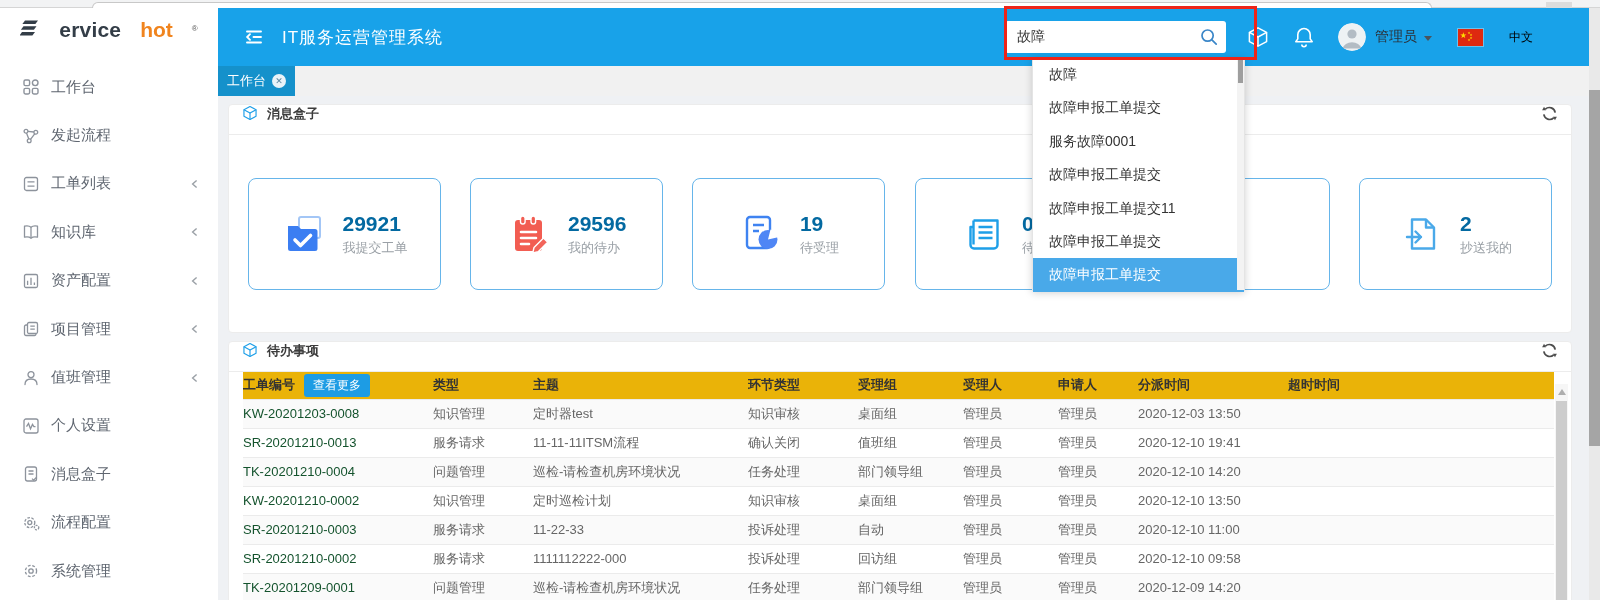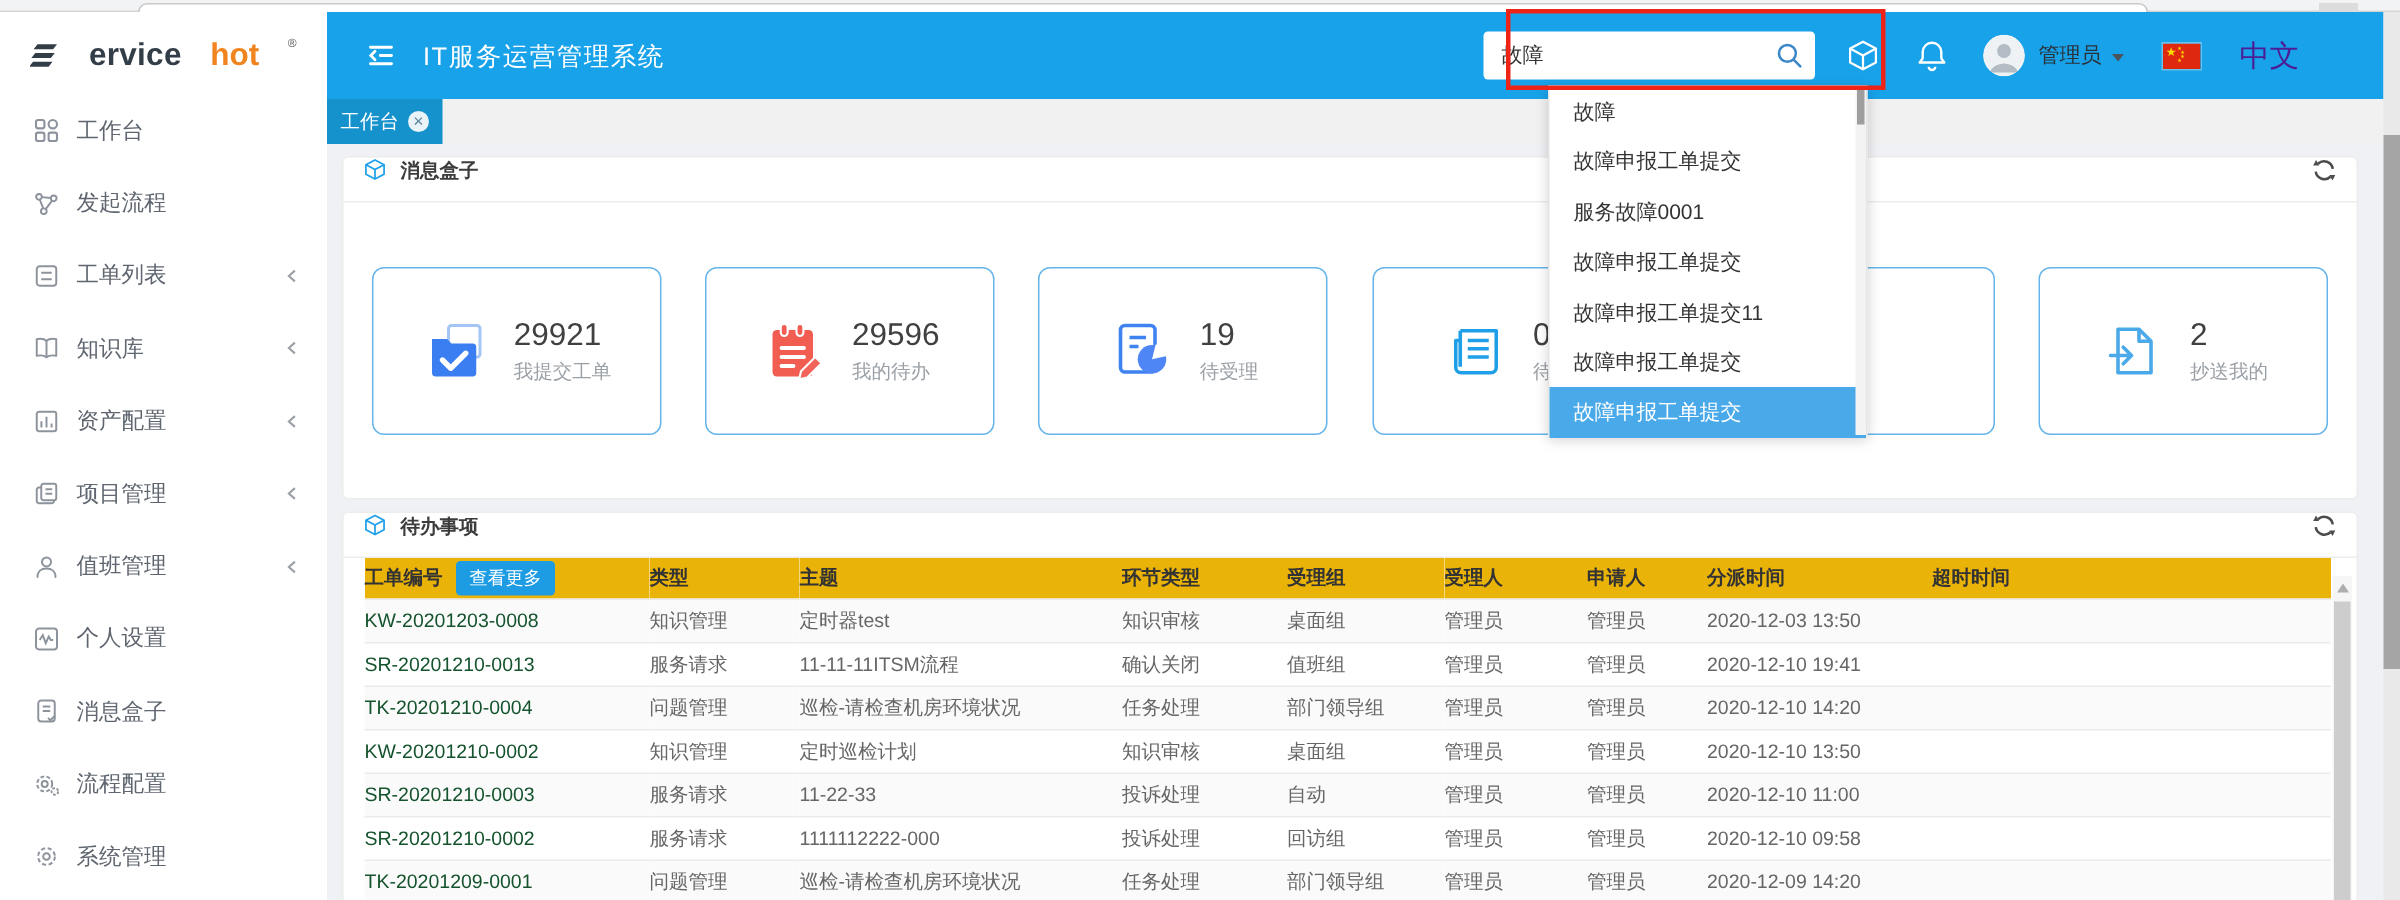--- a/index.html
+++ b/index.html
@@ -7,21 +7,21 @@
   body { font-family:"Liberation Sans","DejaVu Sans",sans-serif; background:#eff1f4; position:relative; color:#333; }
   svg { display:block; }
 
   
   .browser-strip { position:absolute; left:0; top:0; width:1600px; height:8px; background:#f2f3f4; border-bottom:1px solid #d5d5d5; z-index:3; }
   .browser-strip .addr { position:absolute; left:92px; top:2px; width:1340px; height:6px; background:#fff; border:1px solid #c8c8c8; border-bottom:none; border-radius:7px 7px 0 0; }
   .browser-strip .frag { position:absolute; right:28px; top:2px; width:26px; height:6px; background:#dcdcdc; }
 
   
   .sidebar { position:absolute; left:0; top:8px; width:218px; height:592px; background:#fff; z-index:4; }
-  .logo { height:47px; display:flex; align-items:center; justify-content:center; gap:19px; padding-top:10px; }
+  .logo { height:47px; display:flex; align-items:flex-start; justify-content:center; gap:19px; padding-top:10px; }
   .logo-s svg { width:20px; height:20px; }
   .logo-dark { font-size:21px; font-weight:bold; color:#333d47; letter-spacing:.2px; }
   .logo-orange { font-size:21px; font-weight:bold; color:#f0841e; }
   .logo-reg { font-size:8px; color:#555; align-self:flex-start; margin-top:6px; }
   .nav { padding-top:8px; }
   .nav-item { height:48.4px; display:flex; align-items:center; padding-left:22px; color:#5f6670; font-size:15px; cursor:pointer; }
   .nav-icon { width:18px; height:18px; margin-right:11px; color:#8d939c; flex:none; }
   .nav-icon svg { width:18px; height:18px; }
   .nav-chevron { margin-left:auto; margin-right:18px; color:#9aa0a6; display:none; }
   .nav-chevron svg { width:10px; height:10px; }
@@ -38,21 +38,21 @@
   .search-glyph { position:absolute; right:7px; top:6px; width:20px; height:20px; cursor:pointer; }
   .search-glyph svg { width:20px; height:20px; }
   .hicon { width:24px; height:24px; margin-right:22px; cursor:pointer; position:relative; color:#fff; }
   .hicon svg { width:24px; height:24px; }
   .avatar { width:28px; height:28px; border-radius:50%; overflow:hidden; margin-right:9px; cursor:pointer; flex:none; }
   .avatar svg { width:28px; height:28px; }
   .user-name { font-size:14px; color:#2b3138; cursor:pointer; }
   .caret { width:0; height:0; border-left:4.5px solid transparent; border-right:4.5px solid transparent; border-top:5px solid #4a545c; margin:2px 0 0 7px; display:inline-block; }
   .flag { width:25px; height:17px; margin:0 26px 0 26px; cursor:pointer; box-shadow:0 0 0 1px rgba(255,255,255,.35); }
   .flag svg { width:25px; height:17px; }
-  .lang { font-size:20px; color:#4c1d95; cursor:pointer; }
+  .lang { font-size:12px; color:#000000; cursor:pointer; }
 
   
   .tabbar { position:absolute; left:218px; top:66px; width:1371px; height:30px; background:#f1f1f1; z-index:2; display:flex; }
   .tab { background:#1591cb; color:#fff; font-size:13px; display:flex; align-items:center; padding:0 9px; cursor:pointer; }
   .tab-close { width:14px; height:14px; border-radius:50%; background:#e9f3f8; color:#5d87a0; font-size:9px; line-height:14px; text-align:center; margin-left:6px; cursor:pointer; }
 
   
   .panel { position:absolute; background:#fff; border:1px solid #ececec; border-radius:4px; z-index:1; }
   .panel-head { height:30px; display:flex; align-items:flex-start; padding:0 13px; border-bottom:1px solid #ececec; }
   .panel-cube { width:16px; height:16px; color:#1e9fe8; }
@@ -60,21 +60,21 @@
   .panel-title { font-size:13px; font-weight:bold; color:#3c3c3c; margin-left:9px; }
   .refresh { margin-left:auto; width:17px; height:17px; color:#4c4c4c; cursor:pointer; }
   .refresh svg { width:17px; height:17px; }
 
   #panel-msg { left:228px; top:104px; width:1344px; height:229px; }
   .cards { display:flex; justify-content:space-between; padding:0 19px; margin-top:43px; }
   .stat-card { width:193px; height:112px; border:1px solid #66b5ea; border-radius:8px; display:flex; align-items:center; justify-content:center; gap:15px; cursor:pointer; background:#fff; }
   .card-icon { width:46px; height:46px; flex:none; }
   .card-icon svg { width:46px; height:46px; }
   .card-text { display:flex; flex-direction:column; gap:3px; }
-  .card-value { font-size:21px; font-weight:normal; color:#404040; }
+  .card-value { font-size:21px; font-weight:bold; color:#0369a1; }
   .card-label { font-size:13px; color:#9aa0a6; }
 
   #panel-todo { left:228px; top:341px; width:1344px; height:300px; }
   table { border-collapse:collapse; table-layout:fixed; margin-left:14px; width:1311px; font-size:13px; }
   th { text-align:left; font-weight:bold; color:#333; background:#eab308; height:27px; padding:0; white-space:nowrap; overflow:hidden; }
   td { height:29px; color:#666; padding:0; border-top:1px solid #ebebeb; white-space:nowrap; overflow:hidden; }
   tbody tr:nth-child(odd) td { background:#fafafa; }
   .th-first { display:flex; align-items:center; gap:9px; }
   .more-btn { background:#1d9ce4; color:#fff; font-size:12px; border:none; border-radius:3px; padding:3px 9px; cursor:pointer; font-family:inherit; }
   a.ticket-link { color:#14532d; text-decoration:none; cursor:pointer; }

